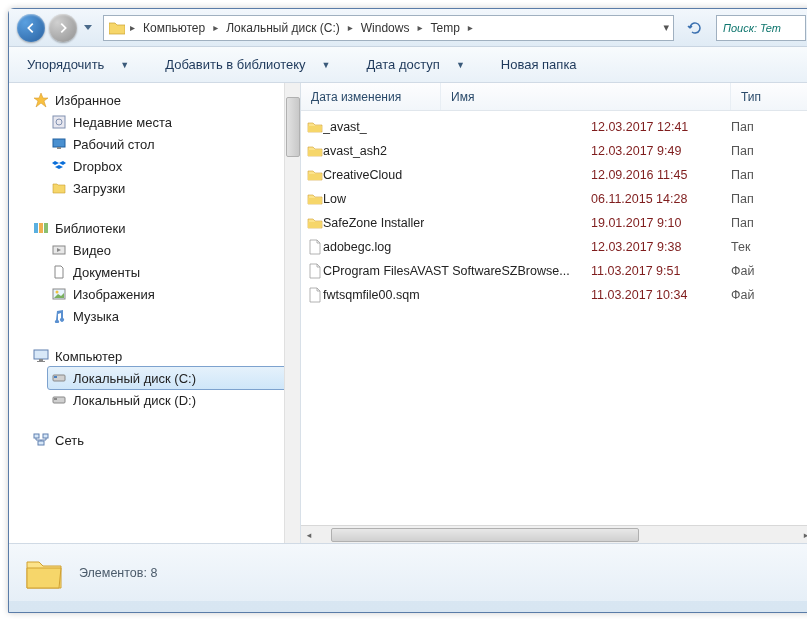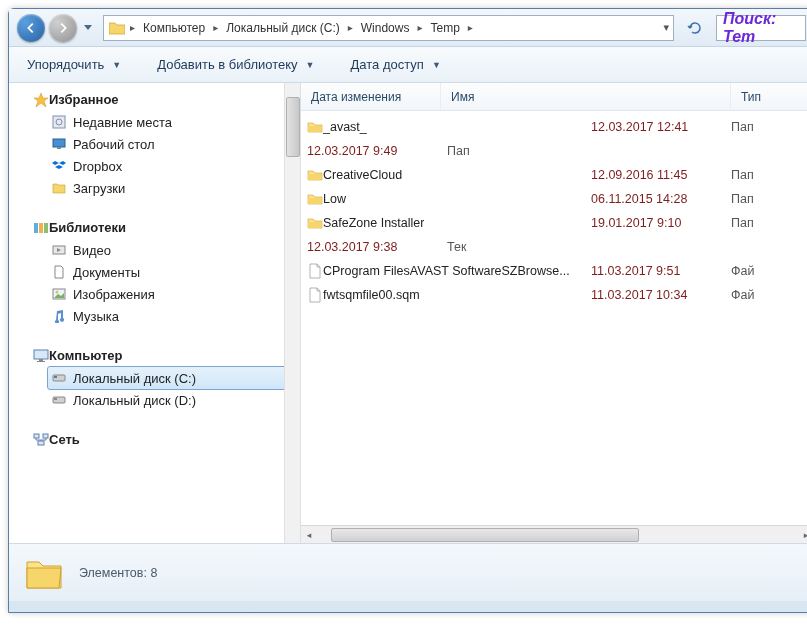--- a/index.html
+++ b/index.html
@@ -8,28 +8,28 @@
 .navbar { height: 38px; display: flex; align-items: center; padding: 6px 8px; gap: 4px; background: linear-gradient(#f2f7fc, #e0ebf5); border-bottom: 1px solid #c8d4e1; }
 .nav-btn { width: 28px; height: 28px; border-radius: 50%; background: radial-gradient(circle at 30% 30%, #5aa0e0, #2860a0); display: flex; align-items: center; justify-content: center; box-shadow: inset 0 1px 2px rgba(255,255,255,0.5), 0 1px 2px rgba(0,0,0,0.3); cursor: pointer; }
 .nav-btn.disabled { background: radial-gradient(circle at 30% 30%, #d0d0d0, #909090); }
 .nav-btn svg { width: 14px; height: 14px; }
 .dropdown-hist { width: 14px; height: 20px; display: flex; align-items: center; justify-content: center; cursor: pointer; }
 .breadcrumb { flex: 1; height: 26px; background: #fff; border: 1px solid #a0b0c0; display: flex; align-items: center; padding: 0 2px; font-size: 12px; color: #333; margin: 0 4px; }
 .bc-icon { width: 18px; height: 18px; margin: 0 2px; display: flex; align-items: center; justify-content: center; }
 .bc-seg { padding: 0 6px; height: 24px; display: flex; align-items: center; cursor: pointer; }
 .bc-arrow { color: #555; font-size: 10px; padding: 0 2px; cursor: pointer; }
 .refresh { width: 26px; height: 24px; display: flex; align-items: center; justify-content: center; cursor: pointer; margin-right: 4px; }
-.search { width: 90px; height: 26px; background: #fff; border: 1px solid #a0b0c0; padding: 0 6px; display: flex; align-items: center; font-size: 16px; color: #6d28d9; font-style: italic; font-weight: bold; }
+.search { width: 90px; height: 26px; background: #fff; border: 1px solid #a0b0c0; padding: 0 6px; display: flex; align-items: center; font-size: 11px; color: #0f766e; font-style: italic; }
 .toolbar { height: 36px; background: linear-gradient(#f8fbfd, #e9f1f8); border-bottom: 1px solid #d0dae5; display: flex; align-items: center; padding: 0 12px; gap: 24px; font-size: 13px; color: #1e395b; }
-.tb-item { display: flex; align-items: center; gap: 8px; cursor: pointer; padding: 4px 6px; }
+.tb-item { display: flex; align-items: center; gap: 16px; cursor: pointer; padding: 4px 6px; }
 .tb-arrow { font-size: 9px; color: #3a5a7a; }
 .body { display: flex; height: 460px; background: #fff; }
 .sidebar { width: 292px; border-right: 1px solid #d8e0e8; overflow-y: auto; padding: 6px 0; font-size: 13px; color: #222; position: relative; }
 .sb-group { margin-bottom: 18px; }
-.sb-head { display: flex; align-items: flex-start; padding: 3px 8px 3px 24px; cursor: pointer; font-weight: bold; }
+.sb-head { display: flex; align-items: center; gap: 6px; padding: 3px 8px 3px 24px; cursor: pointer; }
 .sb-item { display: flex; align-items: flex-end; gap: 6px; padding: 3px 8px 3px 42px; cursor: pointer; }
 .sb-item.selected { background: linear-gradient(#e5f1fb, #cfe6f9); border: 1px solid #7da2ce; border-radius: 3px; margin: -1px 4px -1px 38px; padding-left: 3px; }
 .ico { width: 16px; height: 16px; display: inline-flex; align-items: center; justify-content: center; flex-shrink: 0; }
 .columns { height: 28px; border-bottom: 1px solid #e0e6ec; display: flex; align-items: center; font-size: 12px; color: #2a4a6a; background: linear-gradient(#fdfdfe, #f2f6fa); }
 .col { padding: 0 10px; border-right: 1px solid #e8eef4; height: 100%; display: flex; align-items: center; cursor: pointer; }
 .col-name { width: 290px; }
 .col-date { width: 140px; }
 .col-type { flex: 1; }
 .main { flex: 1; display: flex; flex-direction: column; overflow: hidden; }
 .filelist { flex: 1; overflow: auto; padding: 4px 0; }
@@ -101,20 +101,23 @@
         <span class="tb-arrow">▼</span>
       </div>
     <div class="tb-item">
         <span>Добавить в библиотеку</span>
         <span class="tb-arrow">▼</span>
       </div>
     <div class="tb-item">
         <span>Дата доступ</span>
         <span class="tb-arrow">▼</span>
       </div>
+    <div class="tb-item">
+        <span>Новая папка</span>
+      </div>
   </div>
 
   <div class="body">
     <div class="sidebar">
       <div class="vscroll-hint">
           <div class="vscroll-thumb"></div>
         </div>
 
       <div class="sb-group">
         <div class="sb-head">
@@ -269,20 +272,29 @@
                   <path d="M1 3 L6 3 L8 5 L15 5 L15 12 L1 12 Z" fill="#fce38a" stroke="#d0a030" stroke-width="0.6"></path>
                   <path d="M1 6 L15 6 L14 12 L1 12 Z" fill="#f6d66a"></path>
                 </svg>
               </span>
               <span>_avast_</span>
             </div>
             <div class="file-date">12.03.2017 12:41</div>
             <div class="file-type">Пап</div>
           </div>
           <div class="file-row">
+            <div class="file-name">
+              <span class="ico">
+                <svg width="16" height="14" viewBox="0 0 16 14">
+                  <path d="M1 3 L6 3 L8 5 L15 5 L15 12 L1 12 Z" fill="#fce38a" stroke="#d0a030" stroke-width="0.6"></path>
+                  <path d="M1 6 L15 6 L14 12 L1 12 Z" fill="#f6d66a"></path>
+                </svg>
+              </span>
+              <span>avast_ash2</span>
+            </div>
             <div class="file-date">12.03.2017 9:49</div>
             <div class="file-type">Пап</div>
           </div>
           <div class="file-row">
             <div class="file-name">
               <span class="ico">
                 <svg width="16" height="14" viewBox="0 0 16 14">
                   <path d="M1 3 L6 3 L8 5 L15 5 L15 12 L1 12 Z" fill="#fce38a" stroke="#d0a030" stroke-width="0.6"></path>
                   <path d="M1 6 L15 6 L14 12 L1 12 Z" fill="#f6d66a"></path>
                 </svg>
@@ -312,20 +324,29 @@
                   <path d="M1 3 L6 3 L8 5 L15 5 L15 12 L1 12 Z" fill="#fce38a" stroke="#d0a030" stroke-width="0.6"></path>
                   <path d="M1 6 L15 6 L14 12 L1 12 Z" fill="#f6d66a"></path>
                 </svg>
               </span>
               <span>SafeZone Installer</span>
             </div>
             <div class="file-date">19.01.2017 9:10</div>
             <div class="file-type">Пап</div>
           </div>
           <div class="file-row">
+            <div class="file-name">
+              <span class="ico">
+                <svg width="14" height="16" viewBox="0 0 14 16">
+                  <path d="M2 1 L9 1 L12 4 L12 15 L2 15 Z" fill="#fff" stroke="#a0a0a0" stroke-width="0.8"></path>
+                  <path d="M9 1 L9 4 L12 4" fill="none" stroke="#a0a0a0" stroke-width="0.8"></path>
+                </svg>
+              </span>
+              <span>adobegc.log</span>
+            </div>
             <div class="file-date">12.03.2017 9:38</div>
             <div class="file-type">Тек</div>
           </div>
           <div class="file-row">
             <div class="file-name">
               <span class="ico">
                 <svg width="14" height="16" viewBox="0 0 14 16">
                   <path d="M2 1 L9 1 L12 4 L12 15 L2 15 Z" fill="#fff" stroke="#a0a0a0" stroke-width="0.8"></path>
                   <path d="M9 1 L9 4 L12 4" fill="none" stroke="#a0a0a0" stroke-width="0.8"></path>
                 </svg>

